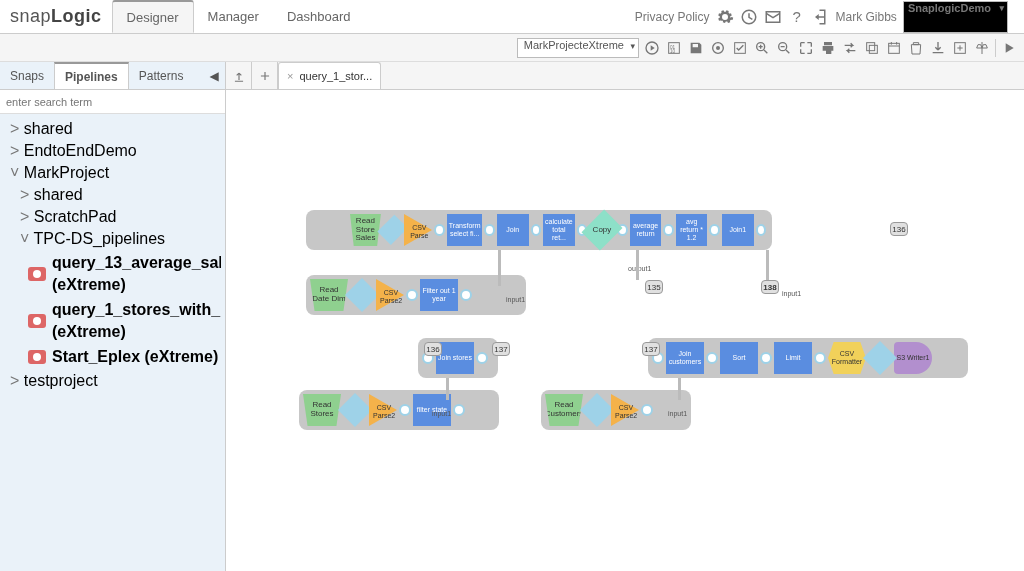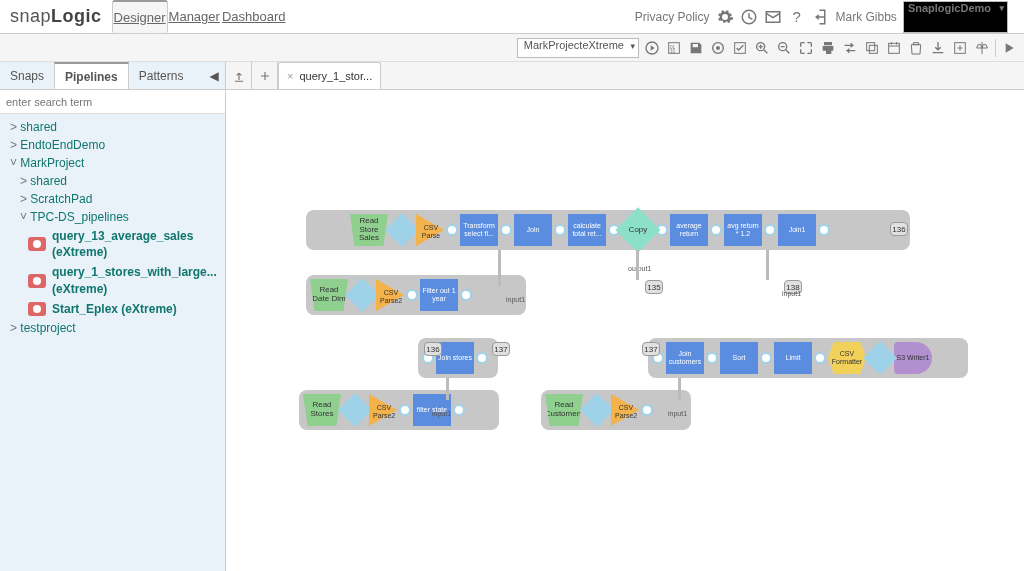--- a/index.html
+++ b/index.html
@@ -3,21 +3,21 @@
 <meta charset="utf-8">
 <style>
   * { box-sizing: border-box; margin: 0; padding: 0; font-family: "Helvetica Neue", Arial, sans-serif; }
   body { width: 1024px; height: 571px; background: #f5f5f5; overflow: hidden; font-size: 12px; color: #333; }
 
   
   .header { height: 34px; background: #fff; border-bottom: 1px solid #ccc; display: flex; align-items: stretch; }
   .logo { display:flex; align-items:center; padding: 0 10px; color:#555; font-weight:400; font-size:18px; letter-spacing:0.5px;}
   .logo b { color:#444; font-weight:700; }
   .nav-tabs { display:flex; }
-  .nav-tab { padding: 0 1px; display:flex; align-items:center; color:#666; cursor:pointer; font-size:13px;text-decoration:underline;}
+  .nav-tab { padding: 0 14px; display:flex; align-items:center; color:#666; cursor:pointer; font-size:13px;}
   .nav-tab.active { border:1px solid #ccc; border-bottom:1px solid #f5f5f5; border-top:2px solid #999; background:#f5f5f5; position:relative; z-index:2; border-radius:3px 3px 0 0;}
   .header-right{ margin-left:auto; display:flex; align-items:center; gap:6px; padding-right:16px; color:#777; font-size:12px;}
   .header-icon{ width:18px; height:18px; display:inline-flex; align-items:center; justify-content:center; fill:#777; cursor:pointer;}
   .project-dd{ height:32px; border:1px solid #bbb; padding:0 16px 0 4px; font-size:11px; background:#000000; position:relative;font-weight:bold;}
   .project-dd::after{content:"▾"; position:absolute; right:3px; top:1px; font-size:9px;}
 
   
   .toolbar { height:28px; background:#f5f5f5; border-bottom:1px solid #ddd; display:flex; align-items:center; justify-content:flex-end; padding:0 6px; gap:4px;}
   .toolbar .proj-sel{ border:1px solid #bbb; height:20px; padding:0 14px 8px 6px; font-size:11px; background:#fff; color:#555; position:relative;}
   .toolbar .proj-sel::after{content:"▾"; position:absolute; right:3px; top:2px; font-size:9px;}
@@ -25,21 +25,21 @@
   .tbicon svg{width:16px;height:16px;}
 
   
   .main { display:flex; height: calc(100% - 62px); }
   .sidebar { width: 226px; background:#eaf2f9; border-right:1px solid #ccc; display:flex; flex-direction:column;}
   .side-tabs { display:flex; height:28px; align-items:stretch; border-bottom:1px solid #ccc; background:#eaf2f9;}
   .side-tab{ padding:0 10px; display:flex; align-items:center; font-size:12px; color:#555; cursor:pointer;}
   .side-tab.active{ background:#fff; border:1px solid #ccc; border-bottom:none; border-top:2px solid #999; font-weight:bold;}
   .side-tab.arrow{ margin-left:auto; width:22px; justify-content:center;}
   .sidebar-search{ height:24px; border:none; border-bottom:1px solid #ddd; background:#fff; padding:0 6px; font-size:11px; color:#aaa; outline:none;}
-  .tree{ padding:4px 0; font-size:12px; color:#0f766e; overflow-y:auto; flex:1; background:#eaf2f9;}
+  .tree{ padding:4px 0; font-size:16px; color:#000000; overflow-y:auto; flex:1; background:#eaf2f9;}
   .tree .node{ padding:2px 4px 2px 10px; cursor:pointer; white-space:nowrap; overflow:hidden; text-overflow:ellipsis;}
   .tree .node.l1{ padding-left:20px;}
   .tree .node.caret::before{content:"> "; color:#777;}
   .tree .node.open::before{content:"˅ "; color:#777;}
   .tree .node.pipe{ padding-left:28px; display:flex; align-items:center; gap:6px; font-weight:bold; line-height:1.35;}
   .tree .node.pipe .picon{ width:18px; height:14px; background:#d66; border-radius:3px; display:inline-flex; align-items:center; justify-content:center; flex-shrink:0;}
   .tree .node.pipe .picon span{ width:8px;height:8px;border-radius:50%; background:#fff;}
   .tree .node.pipe .txt{ white-space:normal; overflow:hidden; }
 
   
@@ -269,21 +269,21 @@
           </svg>
         </div>
       <div class="ptab">
         <span class="close">×</span>
         <span>query_1_stor...</span>
       </div>
     </div>
 
     <div class="canvas">
 
-      <div class="row" style="left:80px; top:120px; width:604px;padding-left:44px;">
+      <div class="row" style="left:80px; top:120px; width:466px;padding-left:44px;">
         <div class="snap trap">Read Store Sales</div>
         <span class="diamond">
             <span></span>
           </span>
         <div class="snap tri">
             <span class="label">CSV Parse</span>
           </div>
         <span class="port"></span>
         <div class="snap rect">Transform select fi...</div>
         <span class="port"></span>
@@ -312,21 +312,21 @@
         <div class="snap tri">
             <span class="label">CSV Parse2</span>
           </div>
         <span class="port"></span>
         <div class="snap rect">Filter out 1 year</div>
         <span class="port"></span>
       </div>
       <span class="port-lbl" style="position:absolute; left:280px; top:206px;">input1</span>
       <span class="port-lbl" style="position:absolute; left:402px; top:175px;">output1</span>
       <div class="badge" style="left:419px; top:190px;">135</div>
-      <div class="badge" style="left:558px; top:190px;">138</div>
+      <div class="badge" style="left:535px; top:190px;font-weight:bold;">138</div>
       <span class="port-lbl" style="position:absolute; left:556px; top:200px;">input1</span>
 
       <div class="conn" style="left:272px; top:160px; width:3px; height:36px;"></div>
       <div class="conn" style="left:410px; top:160px; width:3px; height:30px;"></div>
       <div class="conn" style="left:540px; top:160px; width:3px; height:30px;"></div>
 
       <div class="row" style="left:192px; top:248px; width:80px;">
         <span class="port"></span>
         <div class="snap rect">Join stores</div>
         <span class="port"></span>

